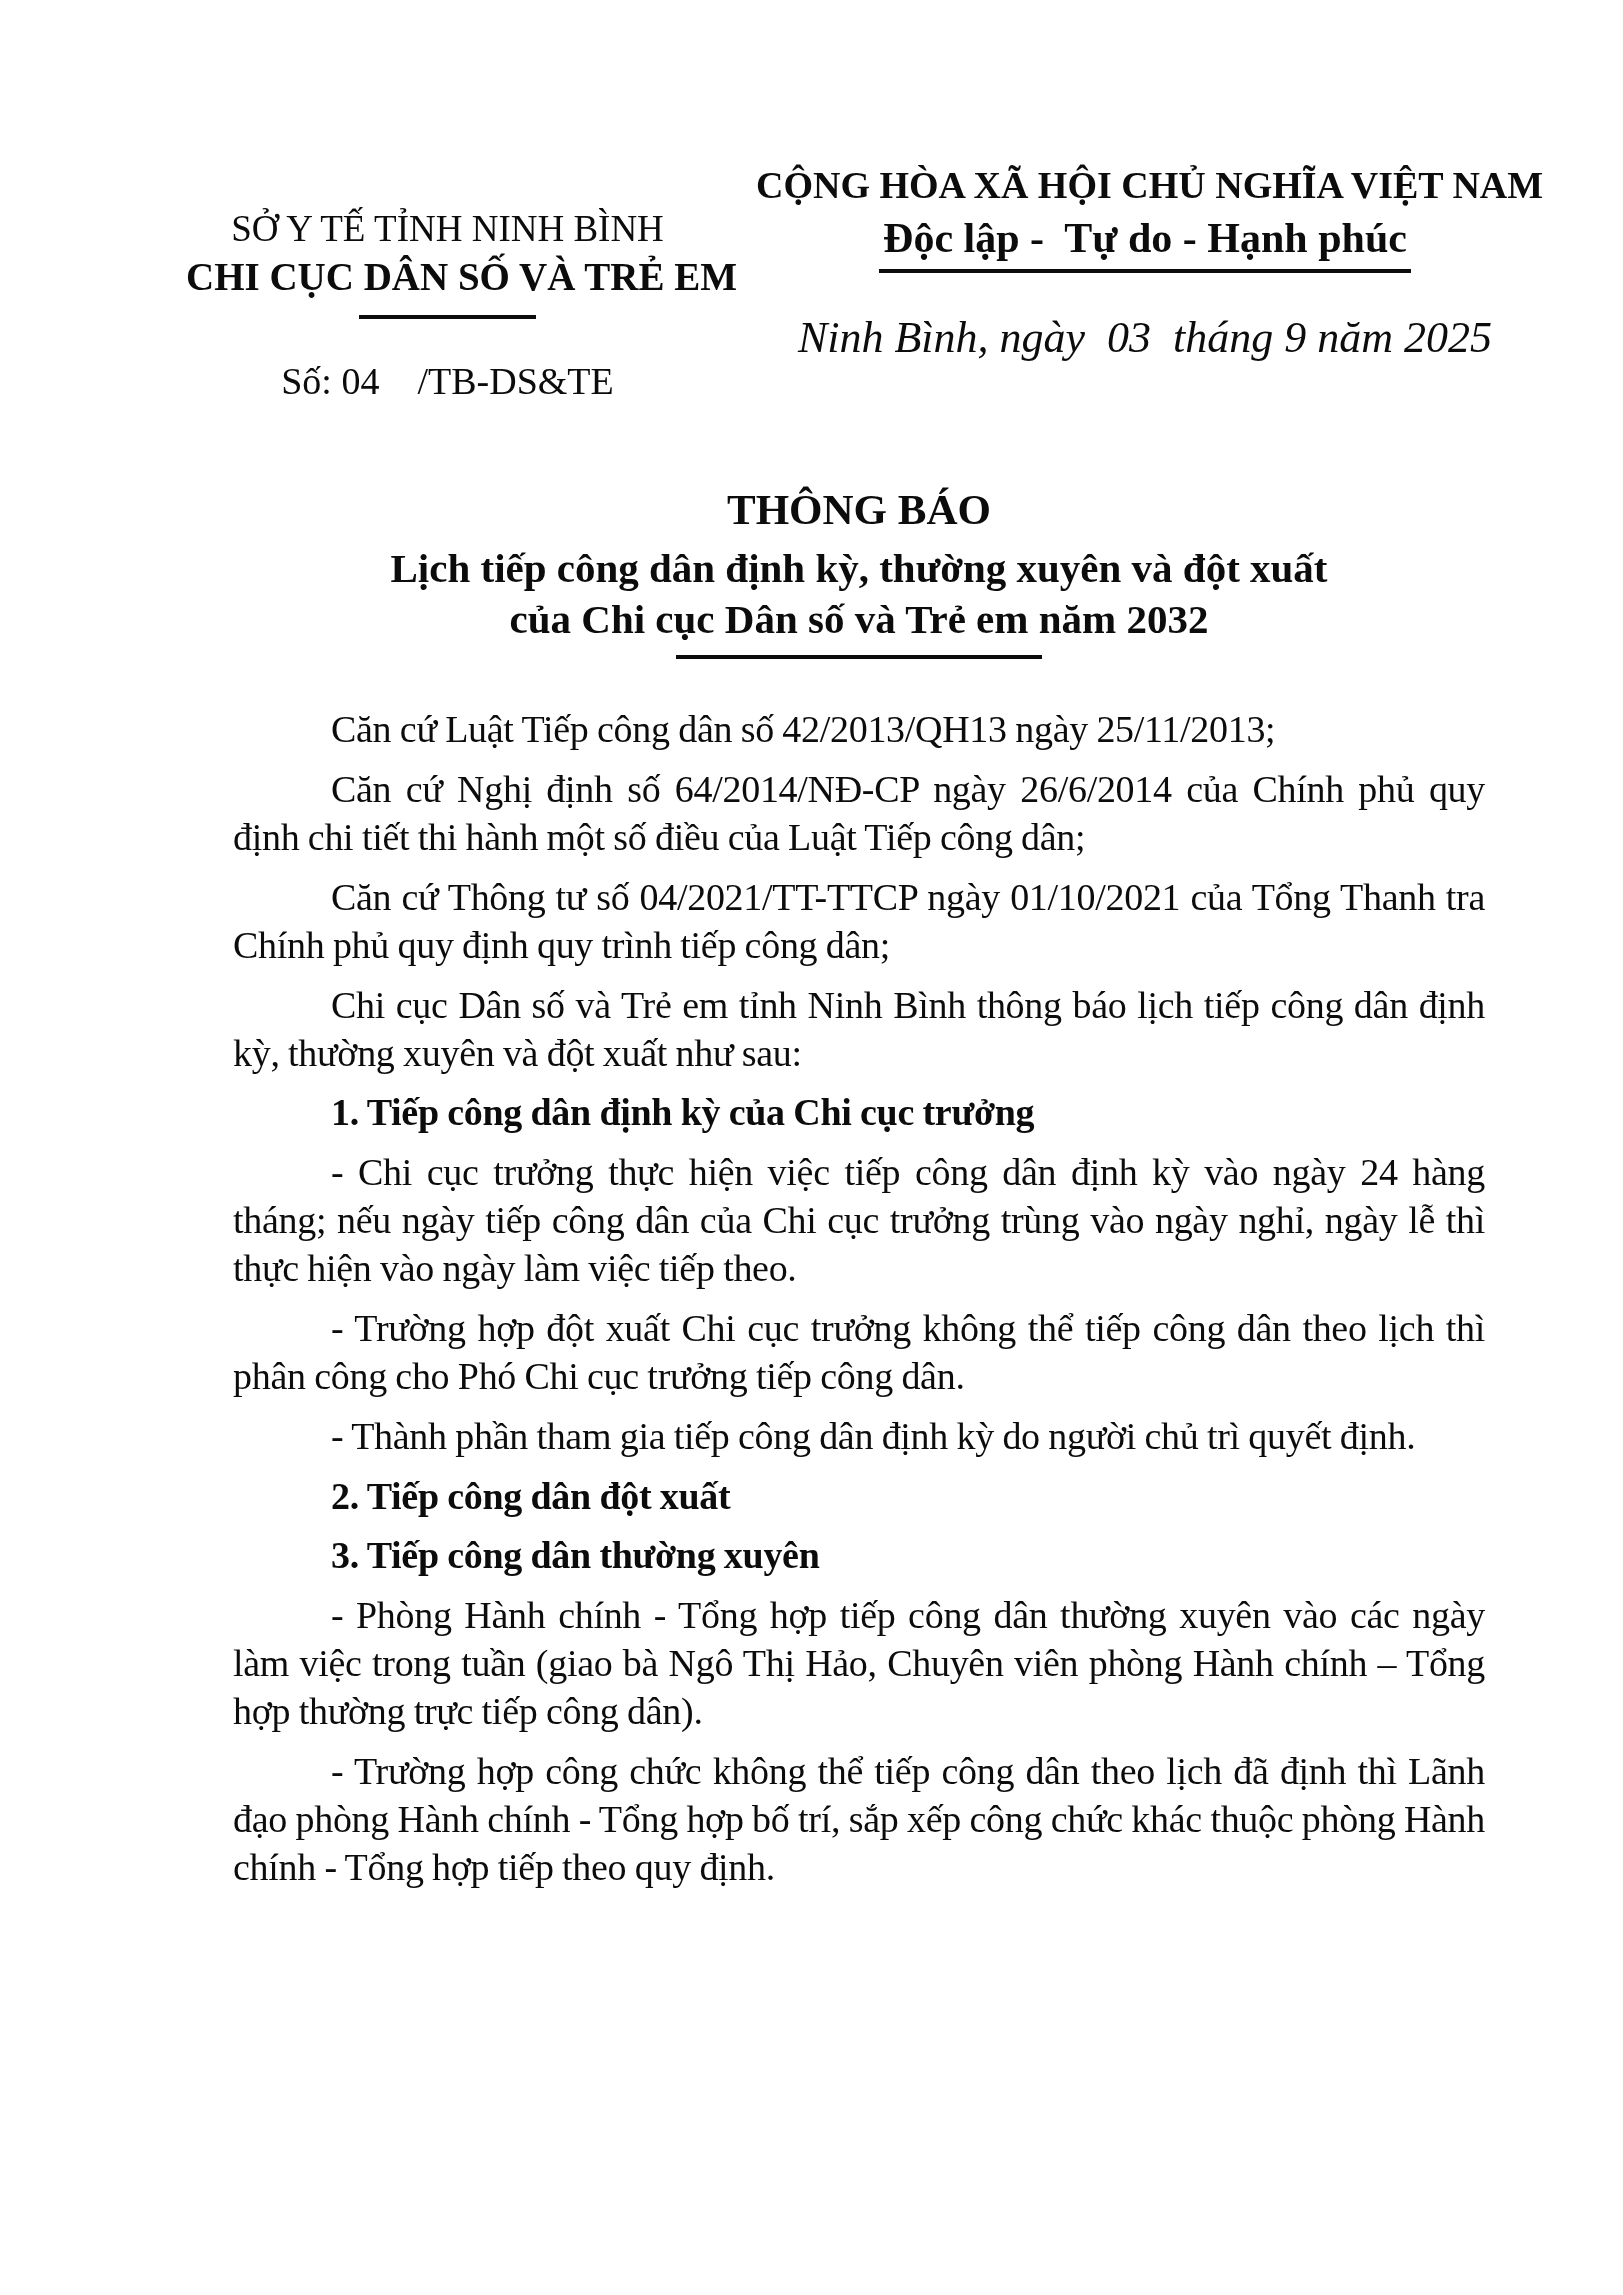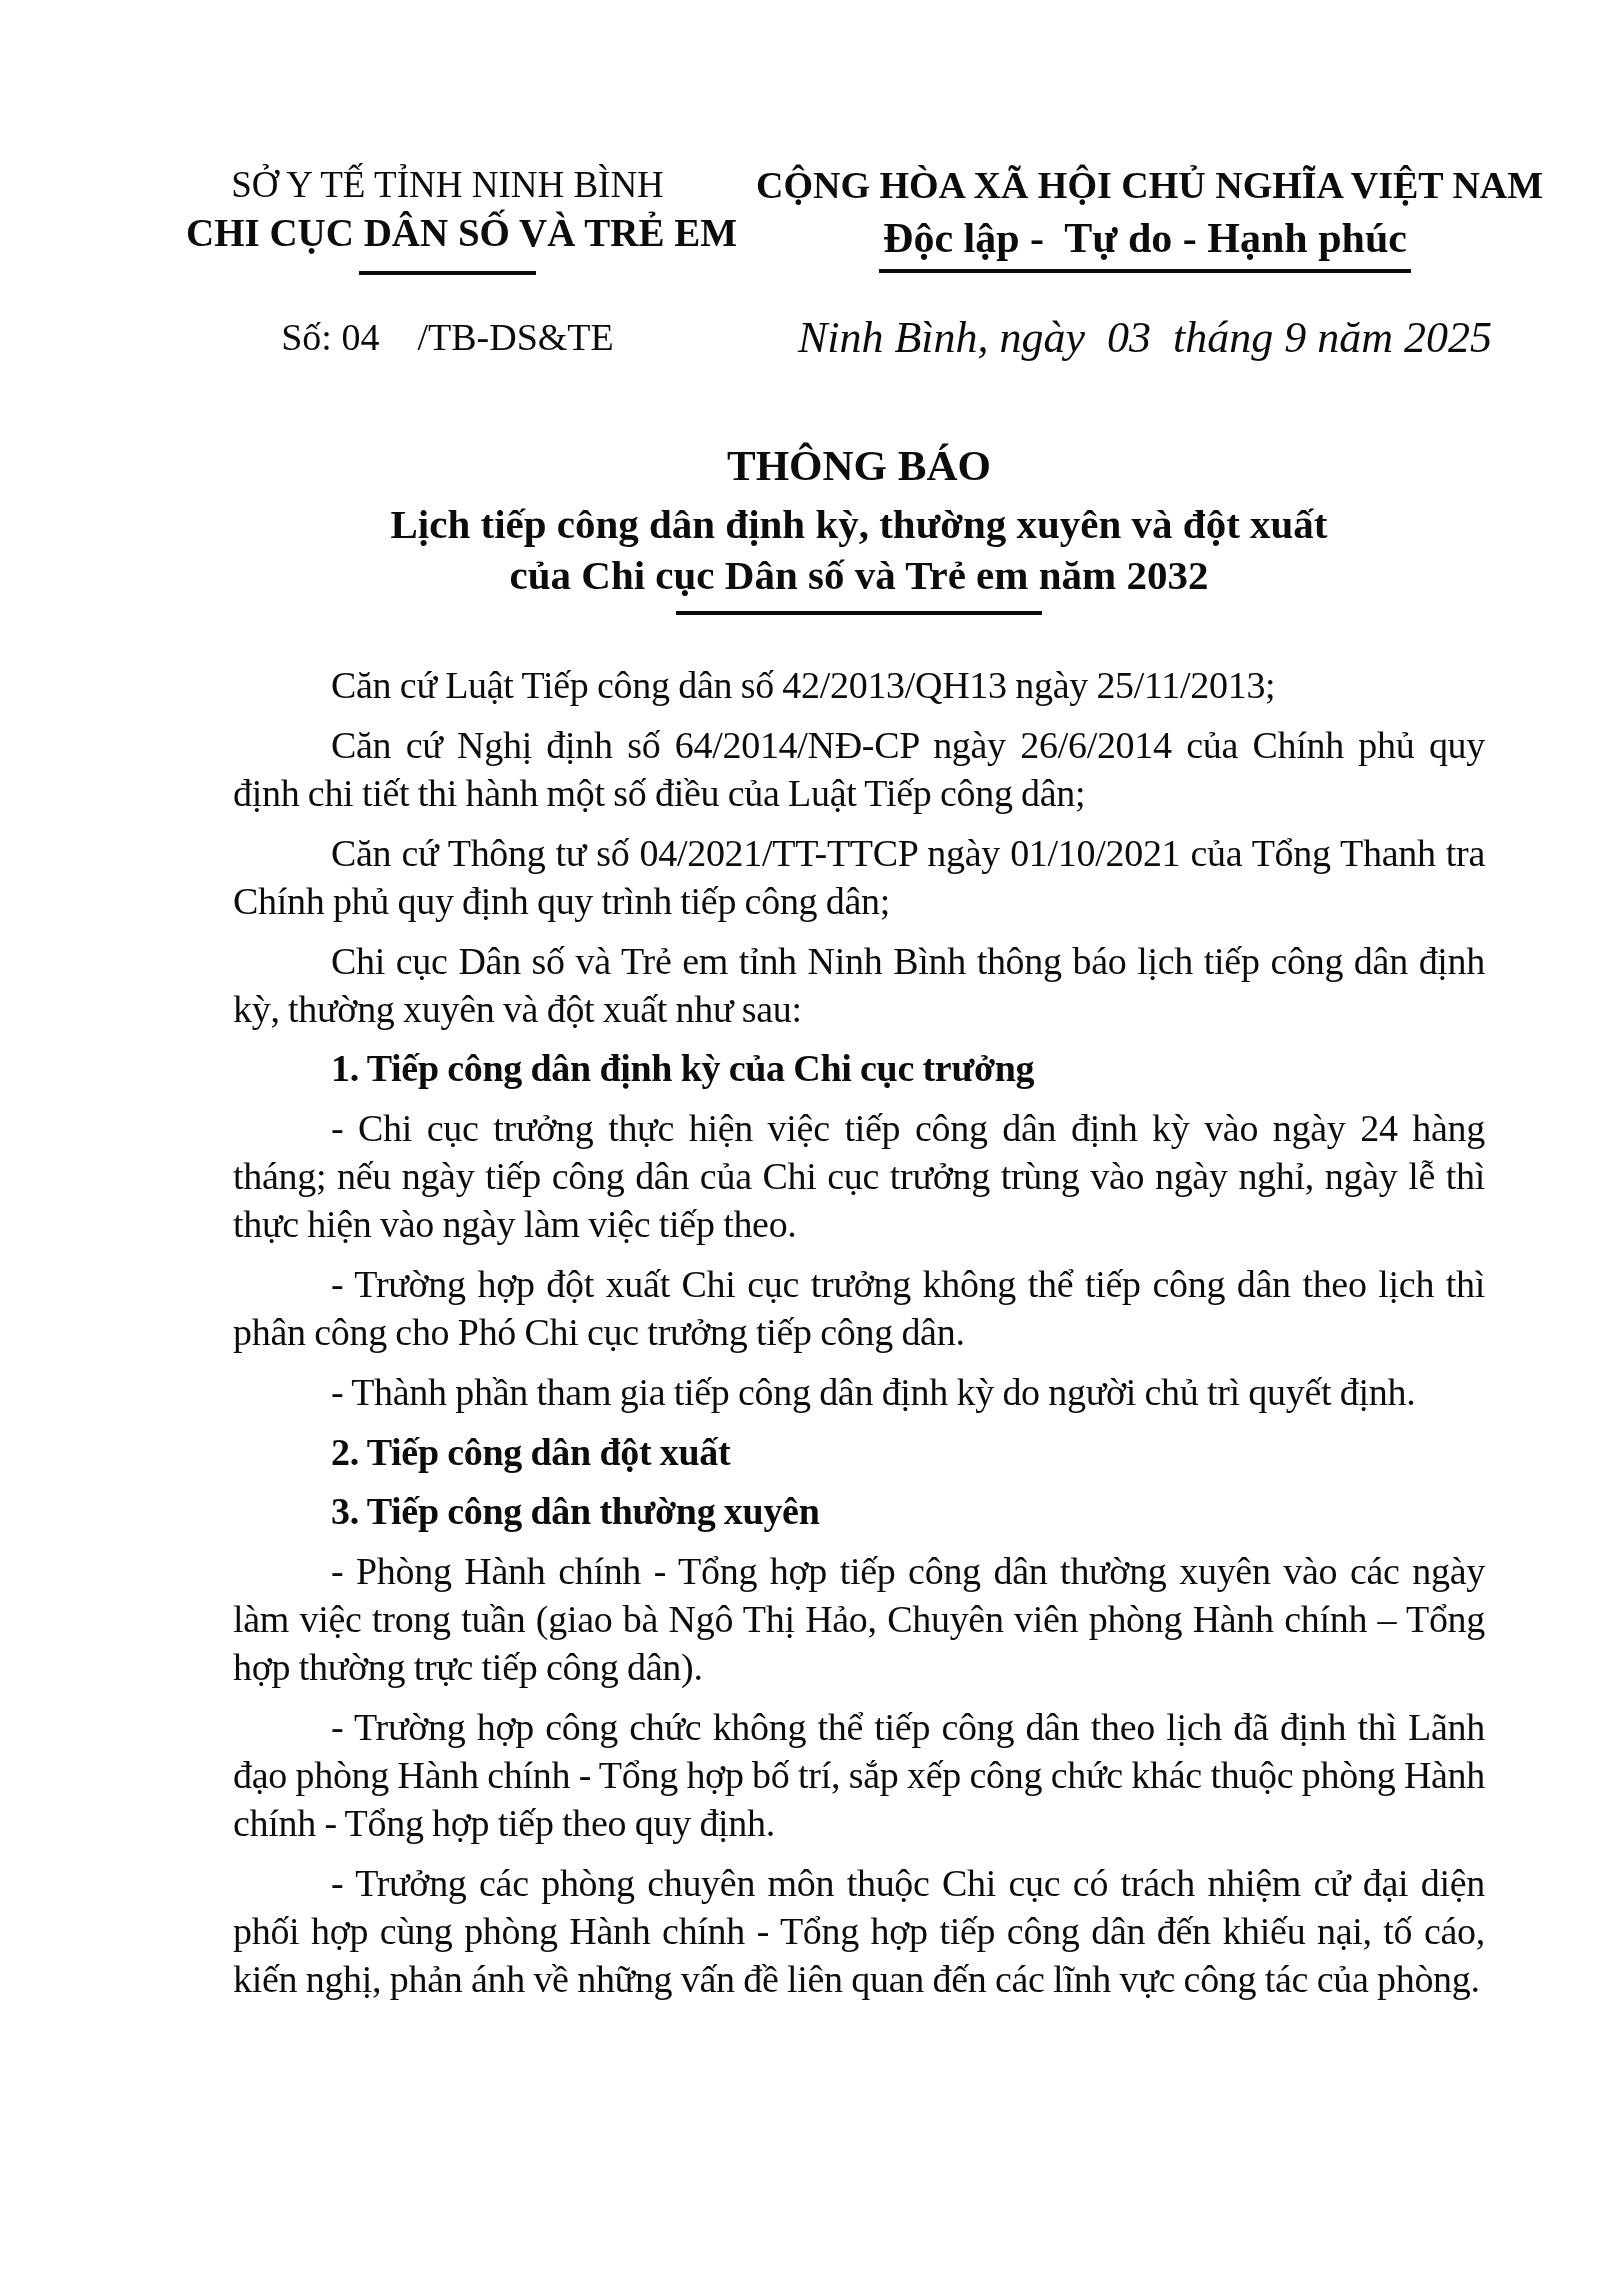--- a/index.html
+++ b/index.html
@@ -27,20 +27,21 @@
   .h-left {
     margin-left: 186px;
     width: 523px;
     text-align: center;
     flex: none;
   }
   .h-left-1 {
     font-size: 37px;
     line-height: 46px;
     white-space: nowrap;
+    margin-top: 44px;
   }
   .h-left-2 {
     font-size: 39px;
     font-weight: bold;
     line-height: 50px;
     white-space: nowrap;
   }
   .h-rule {
     width: 177px;
     height: 3.9px;
@@ -159,17 +160,16 @@
       <p class="normal">Căn cứ Thông tư số 04/2021/TT-TTCP ngày 01/10/2021 của Tổng Thanh tra Chính phủ quy định quy trình tiếp công dân;</p>
       <p class="normal">Chi cục Dân số và Trẻ em tỉnh Ninh Bình thông báo lịch tiếp công dân định kỳ, thường xuyên và đột xuất như sau:</p>
       <p class="heading">1. Tiếp công dân định kỳ của Chi cục trưởng</p>
       <p class="normal">- Chi cục trưởng thực hiện việc tiếp công dân định kỳ vào ngày 24 hàng tháng; nếu ngày tiếp công dân của Chi cục trưởng trùng vào ngày nghỉ, ngày lễ thì thực hiện vào ngày làm việc tiếp theo.</p>
       <p class="normal">- Trường hợp đột xuất Chi cục trưởng không thể tiếp công dân theo lịch thì phân công cho Phó Chi cục trưởng tiếp công dân.</p>
       <p class="normal">- Thành phần tham gia tiếp công dân định kỳ do người chủ trì quyết định.</p>
       <p class="heading">2. Tiếp công dân đột xuất</p>
       <p class="heading">3. Tiếp công dân thường xuyên</p>
       <p class="normal">- Phòng Hành chính - Tổng hợp tiếp công dân thường xuyên vào các ngày làm việc trong tuần (giao bà Ngô Thị Hảo, Chuyên viên phòng Hành chính – Tổng hợp thường trực tiếp công dân).</p>
       <p class="normal">- Trường hợp công chức không thể tiếp công dân theo lịch đã định thì Lãnh đạo phòng Hành chính - Tổng hợp bố trí, sắp xếp công chức khác thuộc phòng Hành chính - Tổng hợp tiếp theo quy định.</p>
-      <p class="normal">- Trưởng các phòng chuyên môn thuộc Chi cục có trách nhiệm cử đại diện phối hợp cùng phòng Hành chính - Tổng hợp tiếp công dân đến khiếu nại, tố cáo, kiến nghị, phản ánh về những vấn đề liên quan đến các lĩnh vực công tác của phòng.</p>
     </div>
 
 </div>
 
 
 </body></html>

